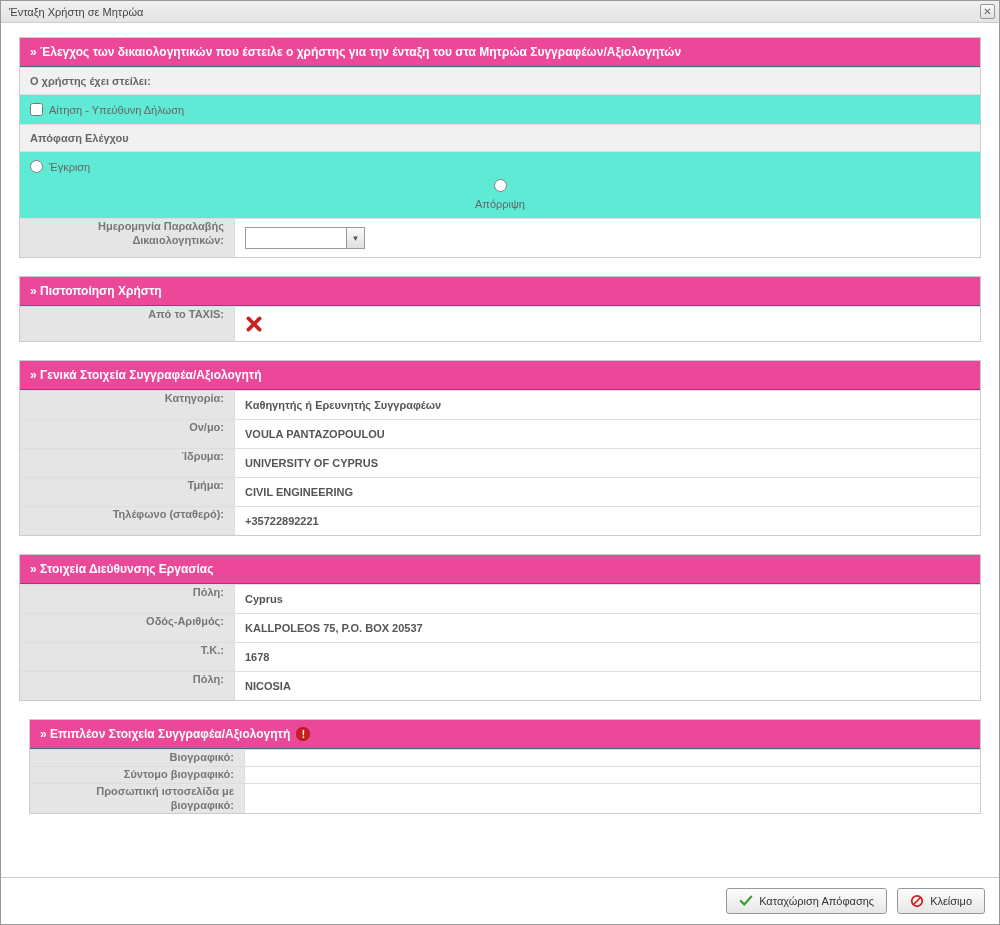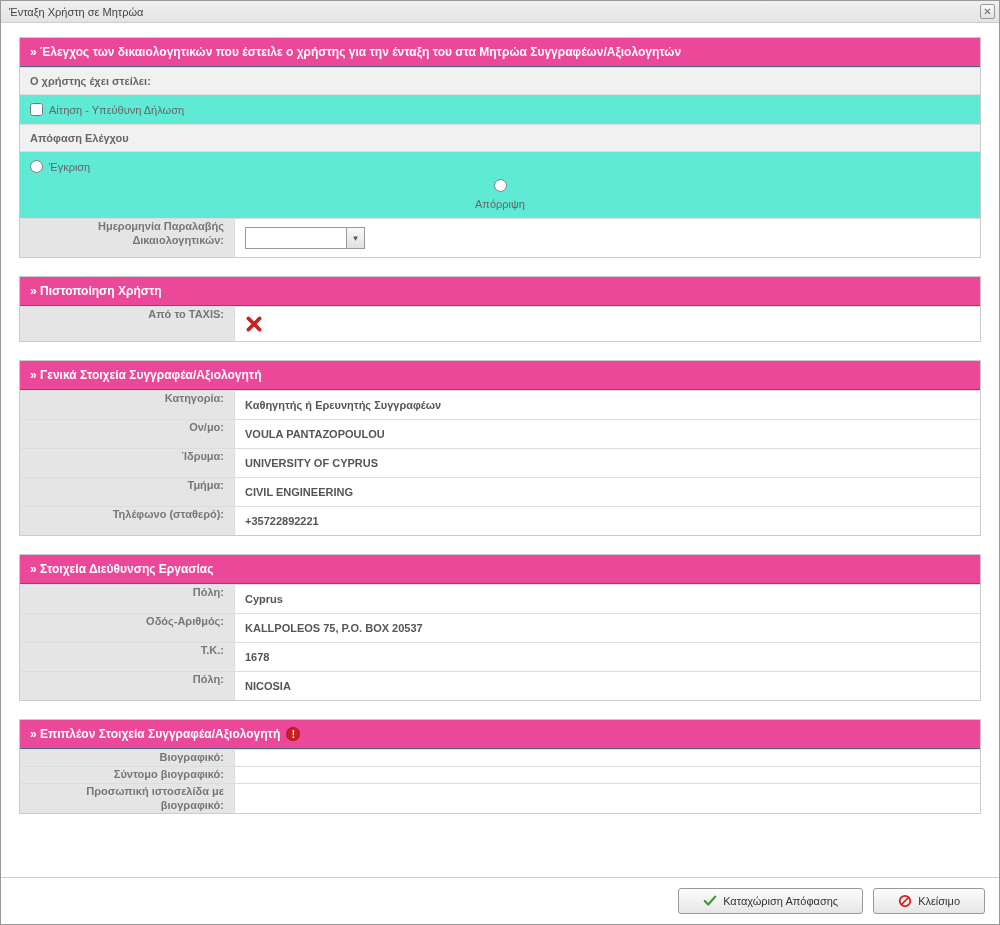--- a/index.html
+++ b/index.html
@@ -47,21 +47,21 @@
     overflow:hidden;
   }
   .content-scroll {
     position:absolute;
     inset:0;
     overflow-y:scroll;
     padding: 14px 18px 14px 18px;
   }
 
   .panel { margin-bottom: 18px; border:1px solid #ccc; }
-  .panel:last-child { margin-bottom: 0; }
+  .panel:last-child { margin-bottom: 0; margin-left: 10px; }
 
   .section-header {
     background: #ec4899;
     color: #fff;
     font-weight: bold;
     font-size: 12px;
     padding: 7px 10px;
     border-bottom:1px solid #4c6284;
     display:flex;
     align-items:center;
@@ -155,21 +155,21 @@
     background:#fff;
     padding:10px 14px;
     display:flex;
     justify-content:flex-end;
     gap:10px;
   }
   .btn {
     border:1px solid #999;
     border-radius:3px;
     background:linear-gradient(to bottom,#fdfdfd,#e6e6e6);
-    padding:5px 24px;
+    padding:5px 12px;
     display:inline-flex;
     align-items:center;
     gap:6px;
     font-size:11px;
     color:#333;
     cursor:pointer;
   }
   .btn .ico { display:inline-flex; }
   .ico-check svg { width:14px;height:14px; }
   .ico-deny svg { width:14px;height:14px; }

